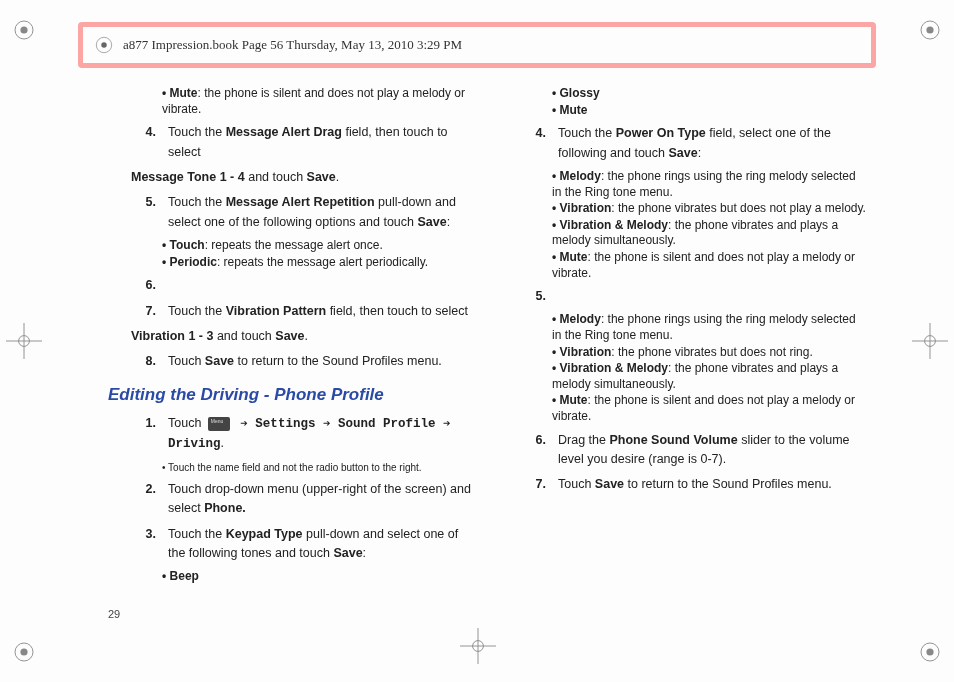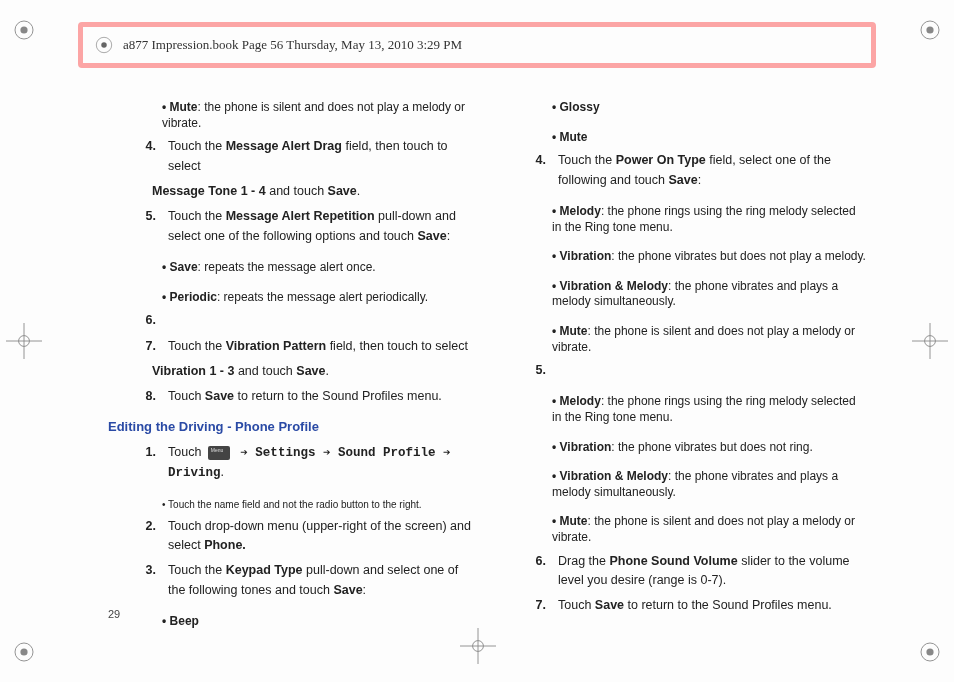--- a/index.html
+++ b/index.html
@@ -15,27 +15,27 @@
     position:absolute;left:78px;right:78px;top:22px;height:36px;
     border:5px solid #fca5a5;border-radius:4px;
     display:flex;align-items:center;padding:0 10px;
   }
   .header-text{font-size:13px;font-family:'Times New Roman',serif;color:#333;}
   .cols{
     position:absolute;left:108px;right:88px;top:86px;bottom:86px;
     display:flex;gap:22px;
   }
   .col{flex:1;font-size:12.5px;line-height:1.55;color:#222;}
-  .sub-bullet{display:flex;margin:14px 0 1px 54px;font-size:12px;line-height:1.3;font-family:Arial Narrow,Arial,sans-serif;}
+  .sub-bullet{display:flex;margin:0 0 1px 54px;font-size:12px;line-height:1.3;font-family:Arial Narrow,Arial,sans-serif;}
   .sub-bullet .txt{flex:1;}
   .ord{display:flex;margin:6px 0;}
   .ord .num{width:48px;flex:none;text-align:right;padding-right:12px;font-weight:bold;}
   .ord .txt{flex:1;}
-  .ord-cont{margin-left:44px;}
-  .heading{color:#2a4aa5;font-weight:bold;font-size:13px;margin:10px 0 6px 0;}
+  .ord-cont{margin-left:23px;}
+  .heading{color:#2a4aa5;font-weight:bold;font-style:italic;font-size:17px;margin:10px 0 6px 0;}
   b{font-weight:bold;}
   .menu-icon{display:inline-block;width:22px;height:14px;background:#444;border-radius:2px;vertical-align:middle;position:relative;margin:0 3px;}
   .menu-icon:after{content:"Menu";color:#ddd;font-size:5px;position:absolute;left:3px;top:1px;}
   .pagenum{position:absolute;left:108px;bottom:62px;font-size:11px;color:#444;}
   .arrow{font-family:Liberation Mono, monospace;}
 </style>
 </head>
 <body>
 
 <div class="crop-mark" style="left:6px;top:12px">
@@ -103,21 +103,21 @@
         <span class="num">4.</span>
         <span class="txt"><span>Touch the </span><b>Message Alert Drag</b><span> field, then touch to select </span></span>
       </div>
     <div class="ord-cont"><b>Message Tone 1 - 4</b><span> and touch </span><b>Save</b><span>.</span></div>
 
     <div class="ord">
         <span class="num">5.</span>
         <span class="txt"><span>Touch the </span><b>Message Alert Repetition</b><span> pull-down and select one of the following options and touch </span><b>Save</b><span>:</span></span>
       </div>
     <div class="sub-bullet">
-        <span class="txt"><b>• Save</b>: repeats the message alert once.</span>
+        <span class="txt"><b>• Touch</b>: repeats the message alert once.</span>
       </div>
     <div class="sub-bullet">
         <span class="txt"><b>• Periodic</b>: repeats the message alert periodically.</span>
       </div>
 
     <div class="ord">
         <span class="num">6.</span>
       </div>
 
     <div class="ord">

